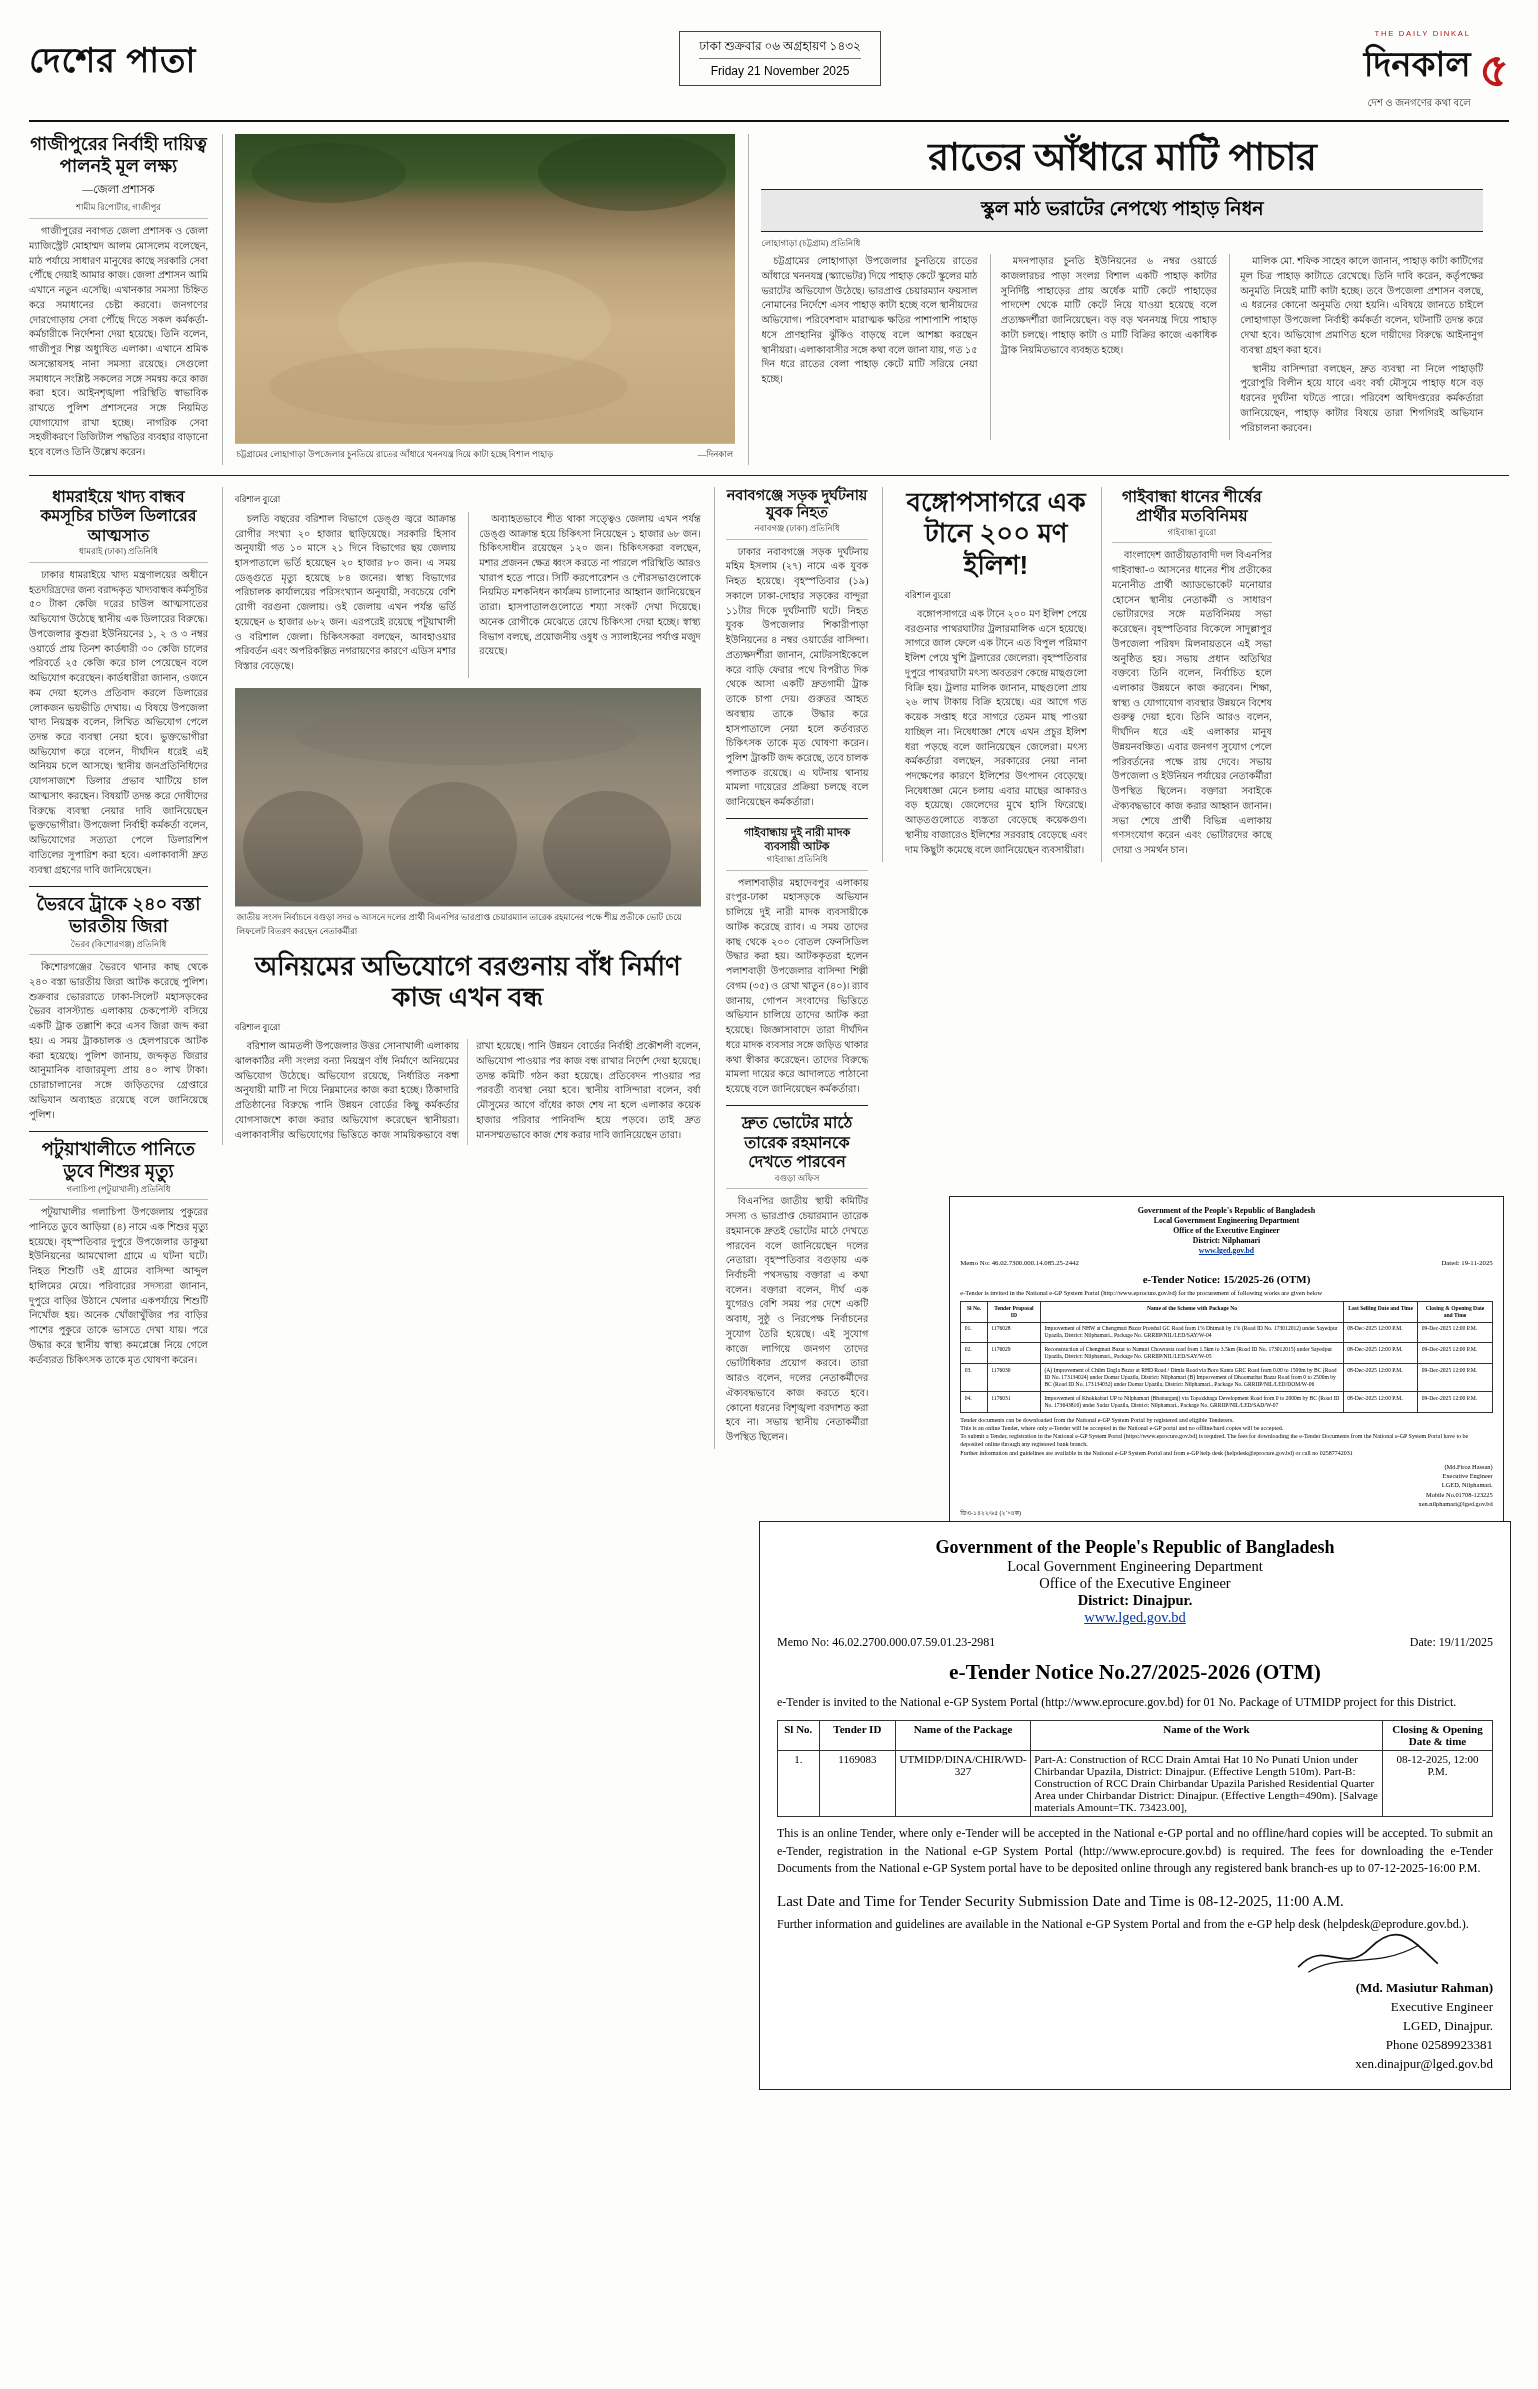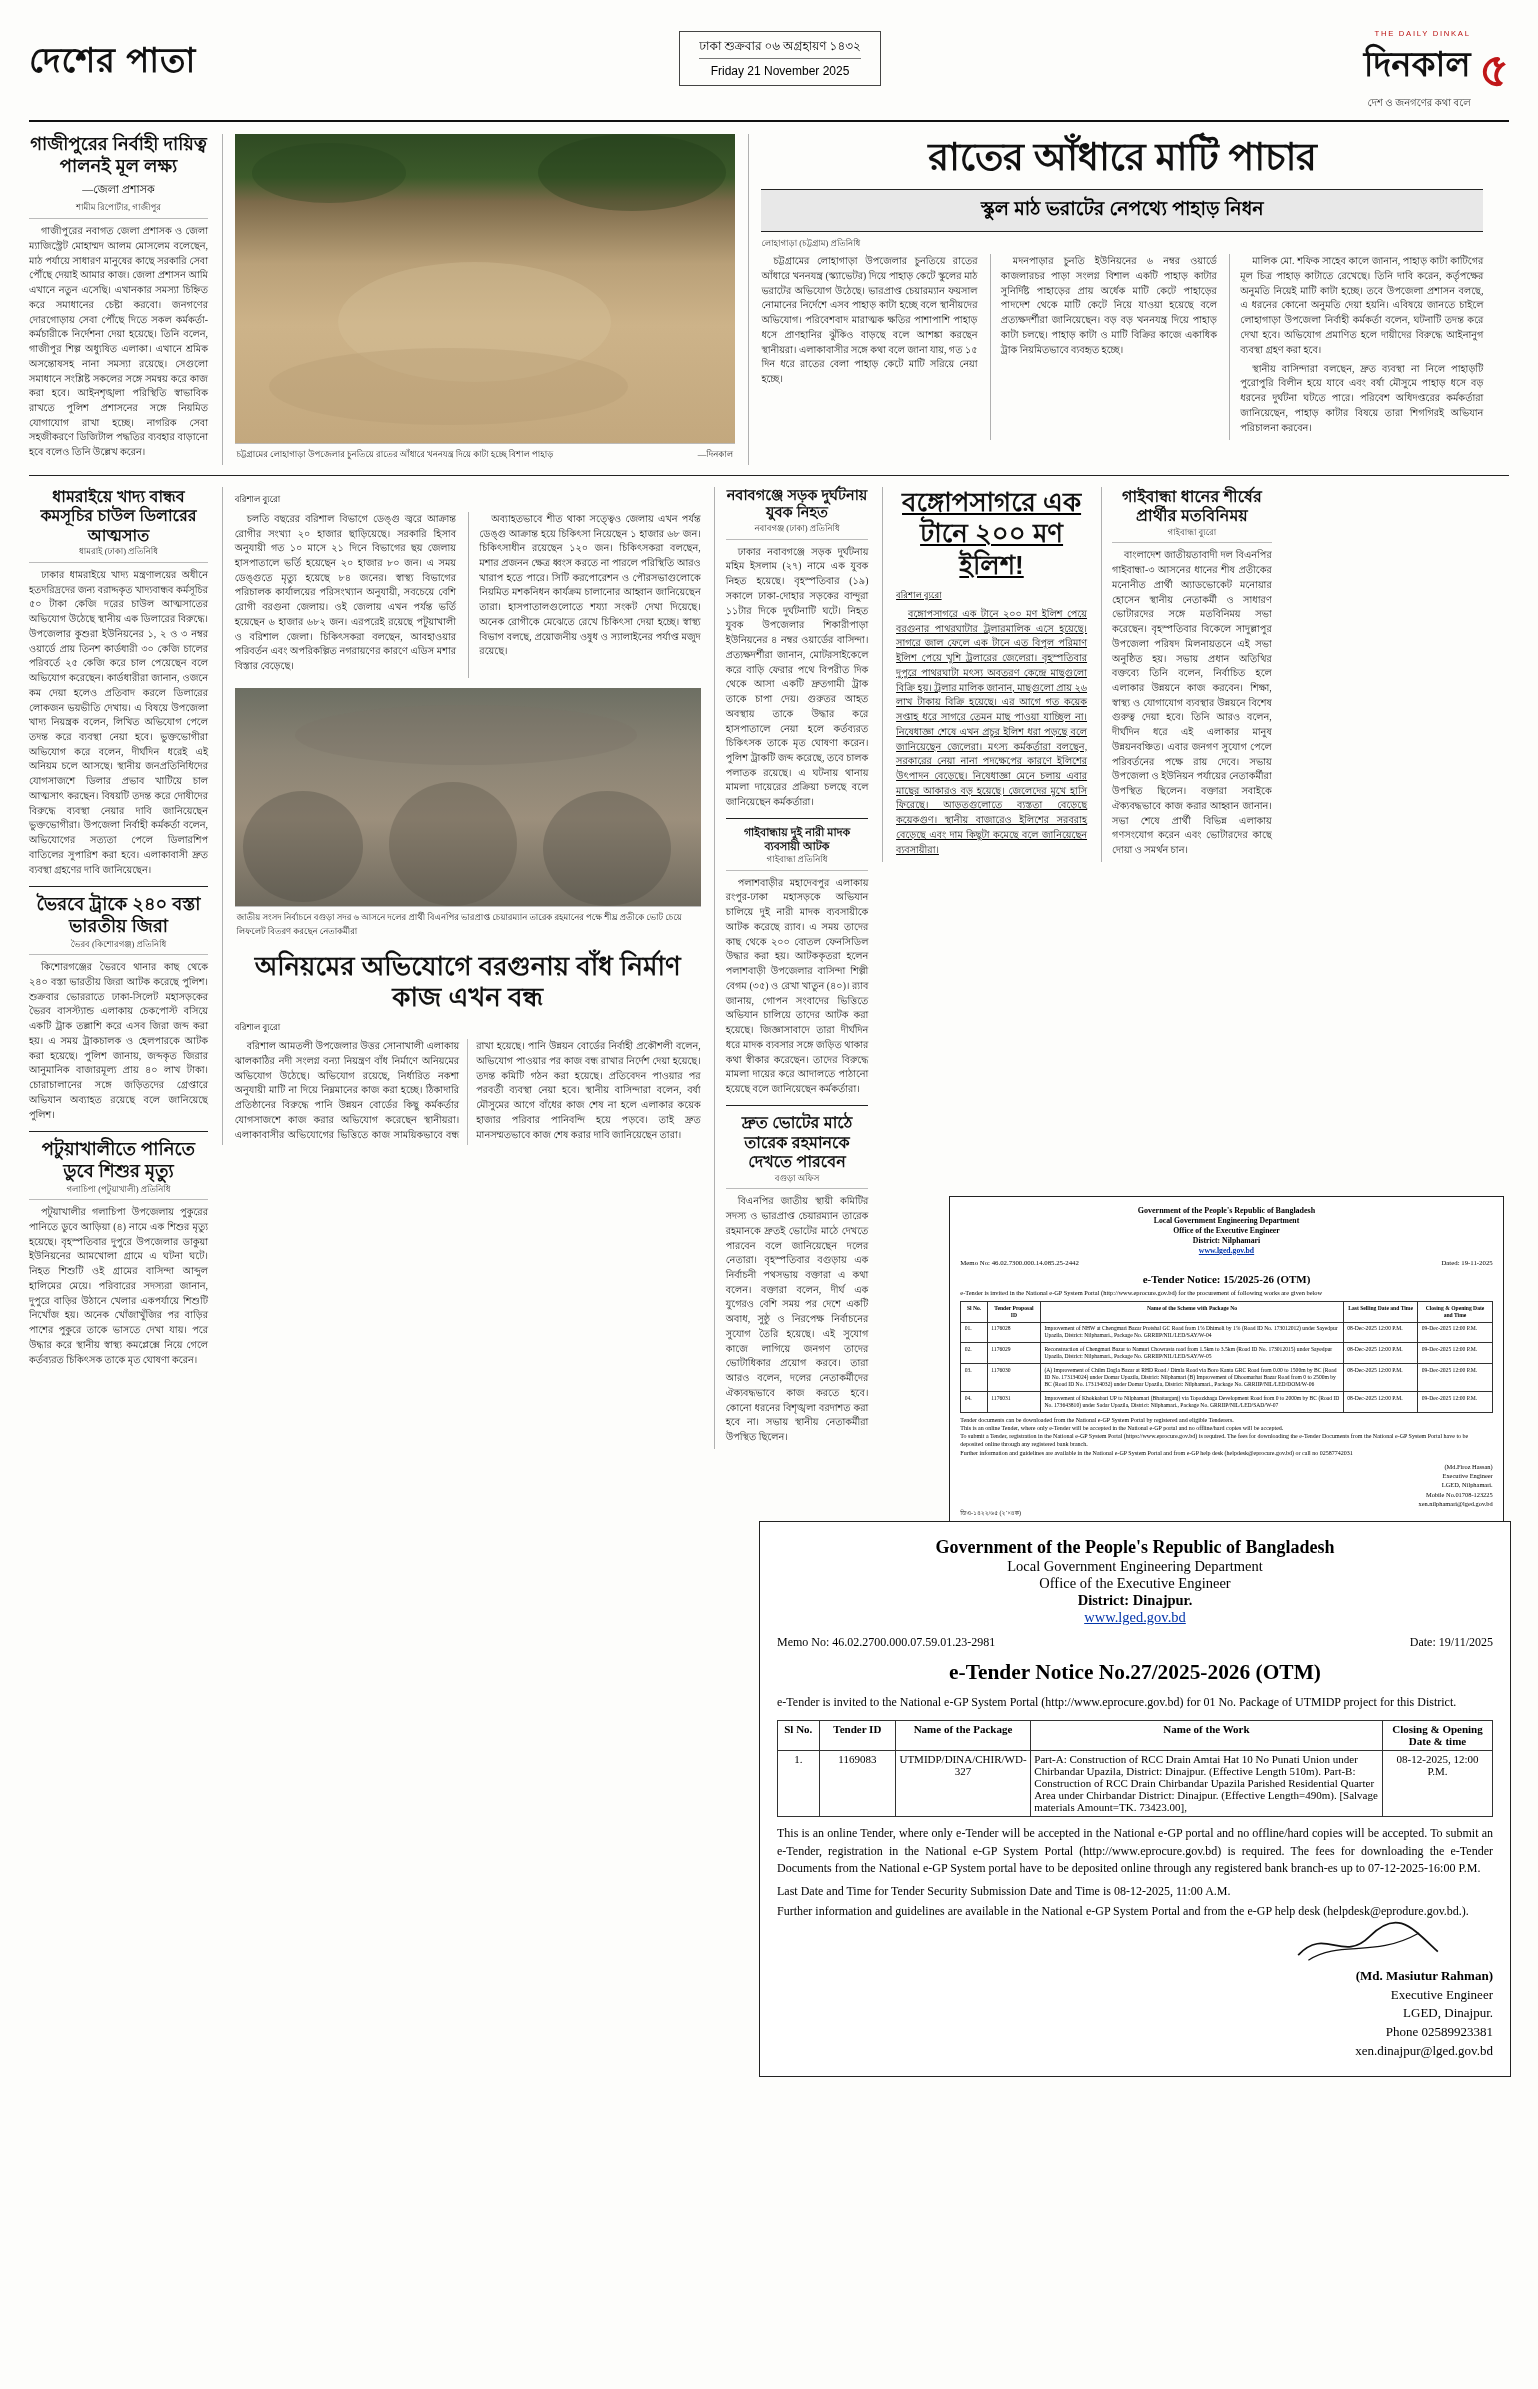--- a/index.html
+++ b/index.html
@@ -178,21 +178,21 @@
         </div>
 
       <div class="rule" style="margin:8.5px 0 6.8px;"></div>
       <div class="big-head" style="font-size:16px;text-align:center;">দ্রুত ভোটের মাঠে তারেক রহমানকে দেখতে পারবেন</div>
       <div class="byline">বগুড়া অফিস</div>
       <div class="bn">
           <p>বিএনপির জাতীয় স্থায়ী কমিটির সদস্য ও ভারপ্রাপ্ত চেয়ারম্যান তারেক রহমানকে দ্রুতই ভোটের মাঠে দেখতে পারবেন বলে জানিয়েছেন দলের নেতারা। বৃহস্পতিবার বগুড়ায় এক নির্বাচনী পথসভায় বক্তারা এ কথা বলেন। বক্তারা বলেন, দীর্ঘ এক যুগেরও বেশি সময় পর দেশে একটি অবাধ, সুষ্ঠু ও নিরপেক্ষ নির্বাচনের সুযোগ তৈরি হয়েছে। এই সুযোগ কাজে লাগিয়ে জনগণ তাদের ভোটাধিকার প্রয়োগ করবে। তারা আরও বলেন, দলের নেতাকর্মীদের ঐক্যবদ্ধভাবে কাজ করতে হবে। কোনো ধরনের বিশৃঙ্খলা বরদাশত করা হবে না। সভায় স্থানীয় নেতাকর্মীরা উপস্থিত ছিলেন।</p>
         </div>
     </div>
 
-    <div class="col sep" style="width:205px;padding-left:13px;text-decoration:underline;">
+    <div class="col sep" style="width:205px;padding-left:22px;">
       <div class="big-head" style="font-size:26px;">বঙ্গোপসাগরে এক টানে ২০০ মণ ইলিশ!</div>
       <div style="font-size:8.5px;margin:6.8px 0 4.3px;">বরিশাল ব্যুরো</div>
       <div class="bn">
           <p>বঙ্গোপসাগরে এক টানে ২০০ মণ ইলিশ পেয়ে বরগুনার পাথরঘাটার ট্রলারমালিক এসে হয়েছে। সাগরে জাল ফেলে এক টানে এত বিপুল পরিমাণ ইলিশ পেয়ে খুশি ট্রলারের জেলেরা। বৃহস্পতিবার দুপুরে পাথরঘাটা মৎস্য অবতরণ কেন্দ্রে মাছগুলো বিক্রি হয়। ট্রলার মালিক জানান, মাছগুলো প্রায় ২৬ লাখ টাকায় বিক্রি হয়েছে। এর আগে গত কয়েক সপ্তাহ ধরে সাগরে তেমন মাছ পাওয়া যাচ্ছিল না। নিষেধাজ্ঞা শেষে এখন প্রচুর ইলিশ ধরা পড়ছে বলে জানিয়েছেন জেলেরা। মৎস্য কর্মকর্তারা বলছেন, সরকারের নেয়া নানা পদক্ষেপের কারণে ইলিশের উৎপাদন বেড়েছে। নিষেধাজ্ঞা মেনে চলায় এবার মাছের আকারও বড় হয়েছে। জেলেদের মুখে হাসি ফিরেছে। আড়তগুলোতে ব্যস্ততা বেড়েছে কয়েকগুণ। স্থানীয় বাজারেও ইলিশের সরবরাহ বেড়েছে এবং দাম কিছুটা কমেছে বলে জানিয়েছেন ব্যবসায়ীরা।</p>
         </div>
     </div>
 
     <div class="col sep" style="width:171px;padding-left:10.3px;">
       <div class="big-head" style="font-size:16px;">গাইবান্ধা ধানের শীর্ষের প্রার্থীর মতবিনিময়</div>
       <div class="byline">গাইবান্ধা ব্যুরো</div>
@@ -300,21 +300,21 @@
             <tr>
           <td style="text-align:center;">1.</td>
           <td style="text-align:center;">1169083</td>
           <td style="text-align:center;">UTMIDP/DINA/CHIR/WD-327</td>
           <td>Part-A: Construction of RCC Drain Amtai Hat 10 No Punati Union under Chirbandar Upazila, District: Dinajpur. (Effective Length 510m). Part-B: Construction of RCC Drain Chirbandar Upazila Parished Residential Quarter Area under Chirbandar District: Dinajpur. (Effective Length=490m). [Salvage materials Amount=TK. 73423.00],</td>
           <td style="text-align:center;">08-12-2025, 12:00 P.M.</td>
         </tr>
           </tbody>
       </table>
       <div style="font-size:12px;line-height:1.45;margin-top:8.5px;text-align:justify;">This is an online Tender, where only e-Tender will be accepted in the National e-GP portal and no offline/hard copies will be accepted. To submit an e-Tender, registration in the National e-GP System Portal (http://www.eprocure.gov.bd) is required. The fees for downloading the e-Tender Documents from the National e-GP System portal have to be deposited online through any registered bank branch-es up to 07-12-2025-16:00 P.M.</div>
-      <div style="font-size:12px;line-height:1.45;margin-top:5px;">Last Date and Time for Tender Security Submission Date and Time is 08-12-2025, 11:00 A.M.</div>
+      <div style="font-size:15px;line-height:1.45;margin-top:13px;">Last Date and Time for Tender Security Submission Date and Time is 08-12-2025, 11:00 A.M.</div>
       <div style="font-size:12px;line-height:1.45;margin-top:3.4px;">Further information and guidelines are available in the National e-GP System Portal and from the e-GP help desk (helpdesk@eprodure.gov.bd.).</div>
       <div style="height:46px;position:relative;">
         <svg width="154" height="46" style="position:absolute;right:48px;top:0;" viewBox="0 0 180 54">
           <path d="M8 40 C40 6, 60 50, 92 18 S140 6, 172 36" fill="none" stroke="#111" stroke-width="2"></path>
           <path d="M20 46 C58 22, 96 44, 150 14" fill="none" stroke="#111" stroke-width="1.4"></path>
         </svg>
       </div>
       <div class="sig" style="font-size:13px;">
         <div style="font-weight:bold;">(Md. Masiutur Rahman)</div>
         <div>Executive Engineer</div>

